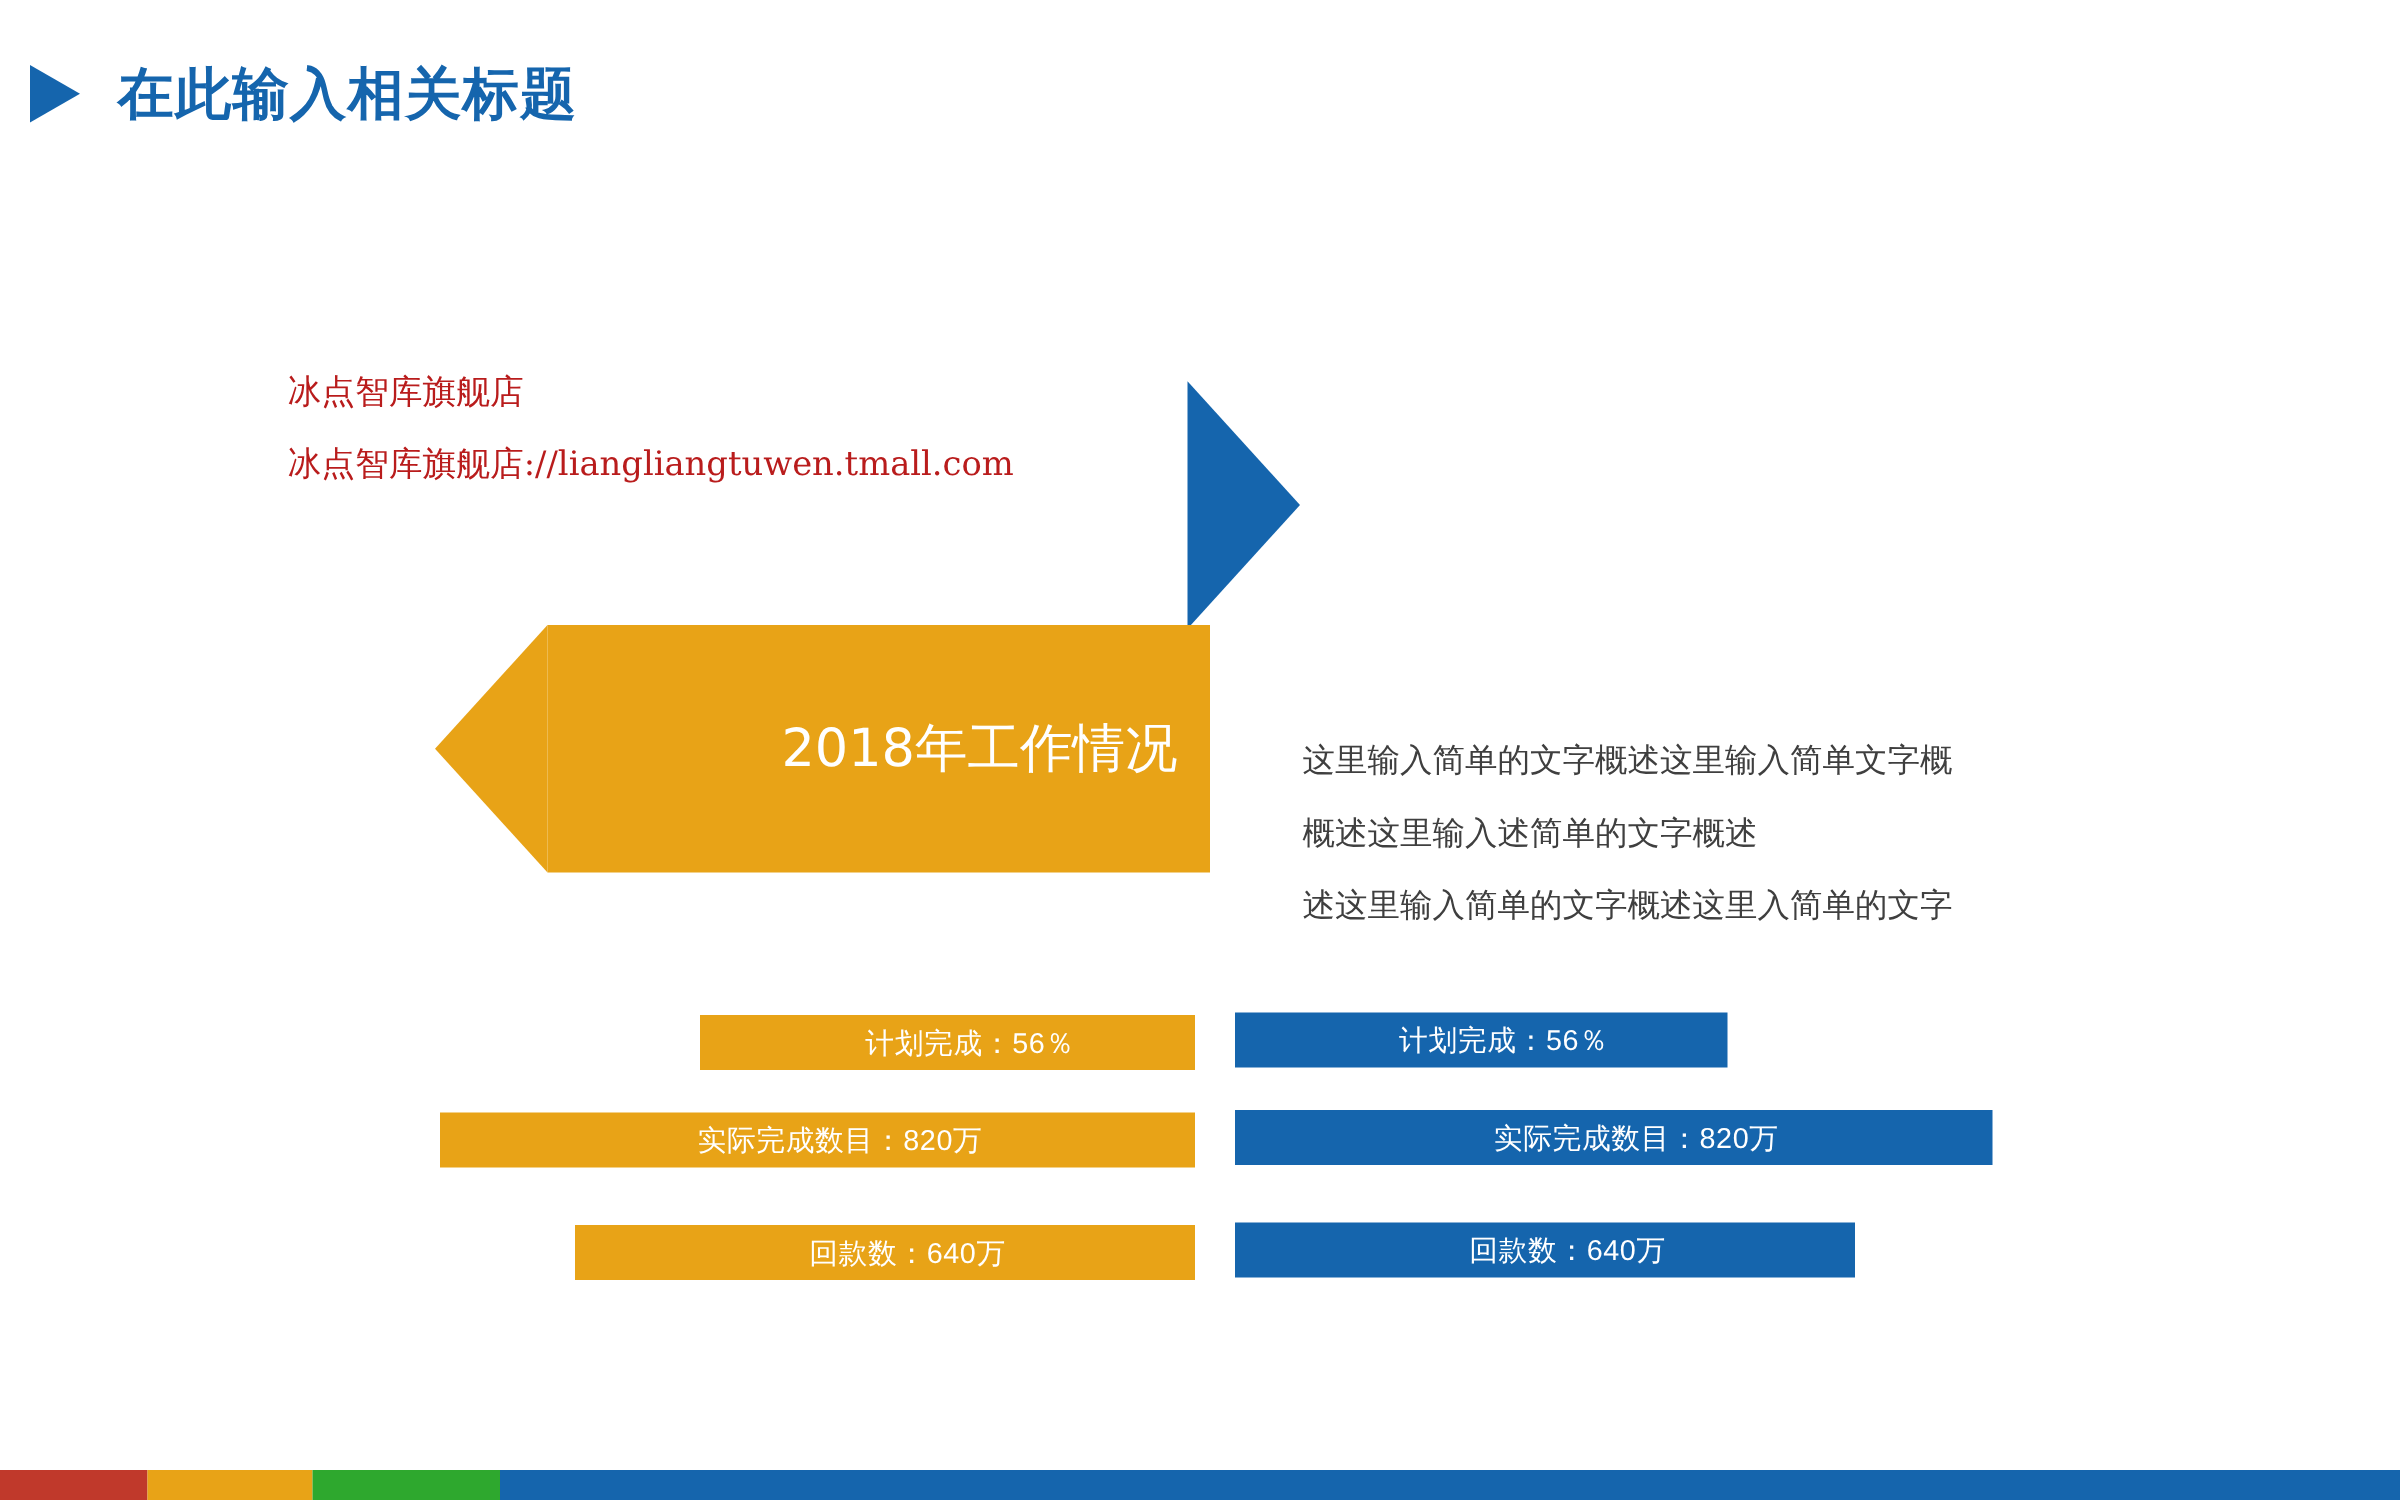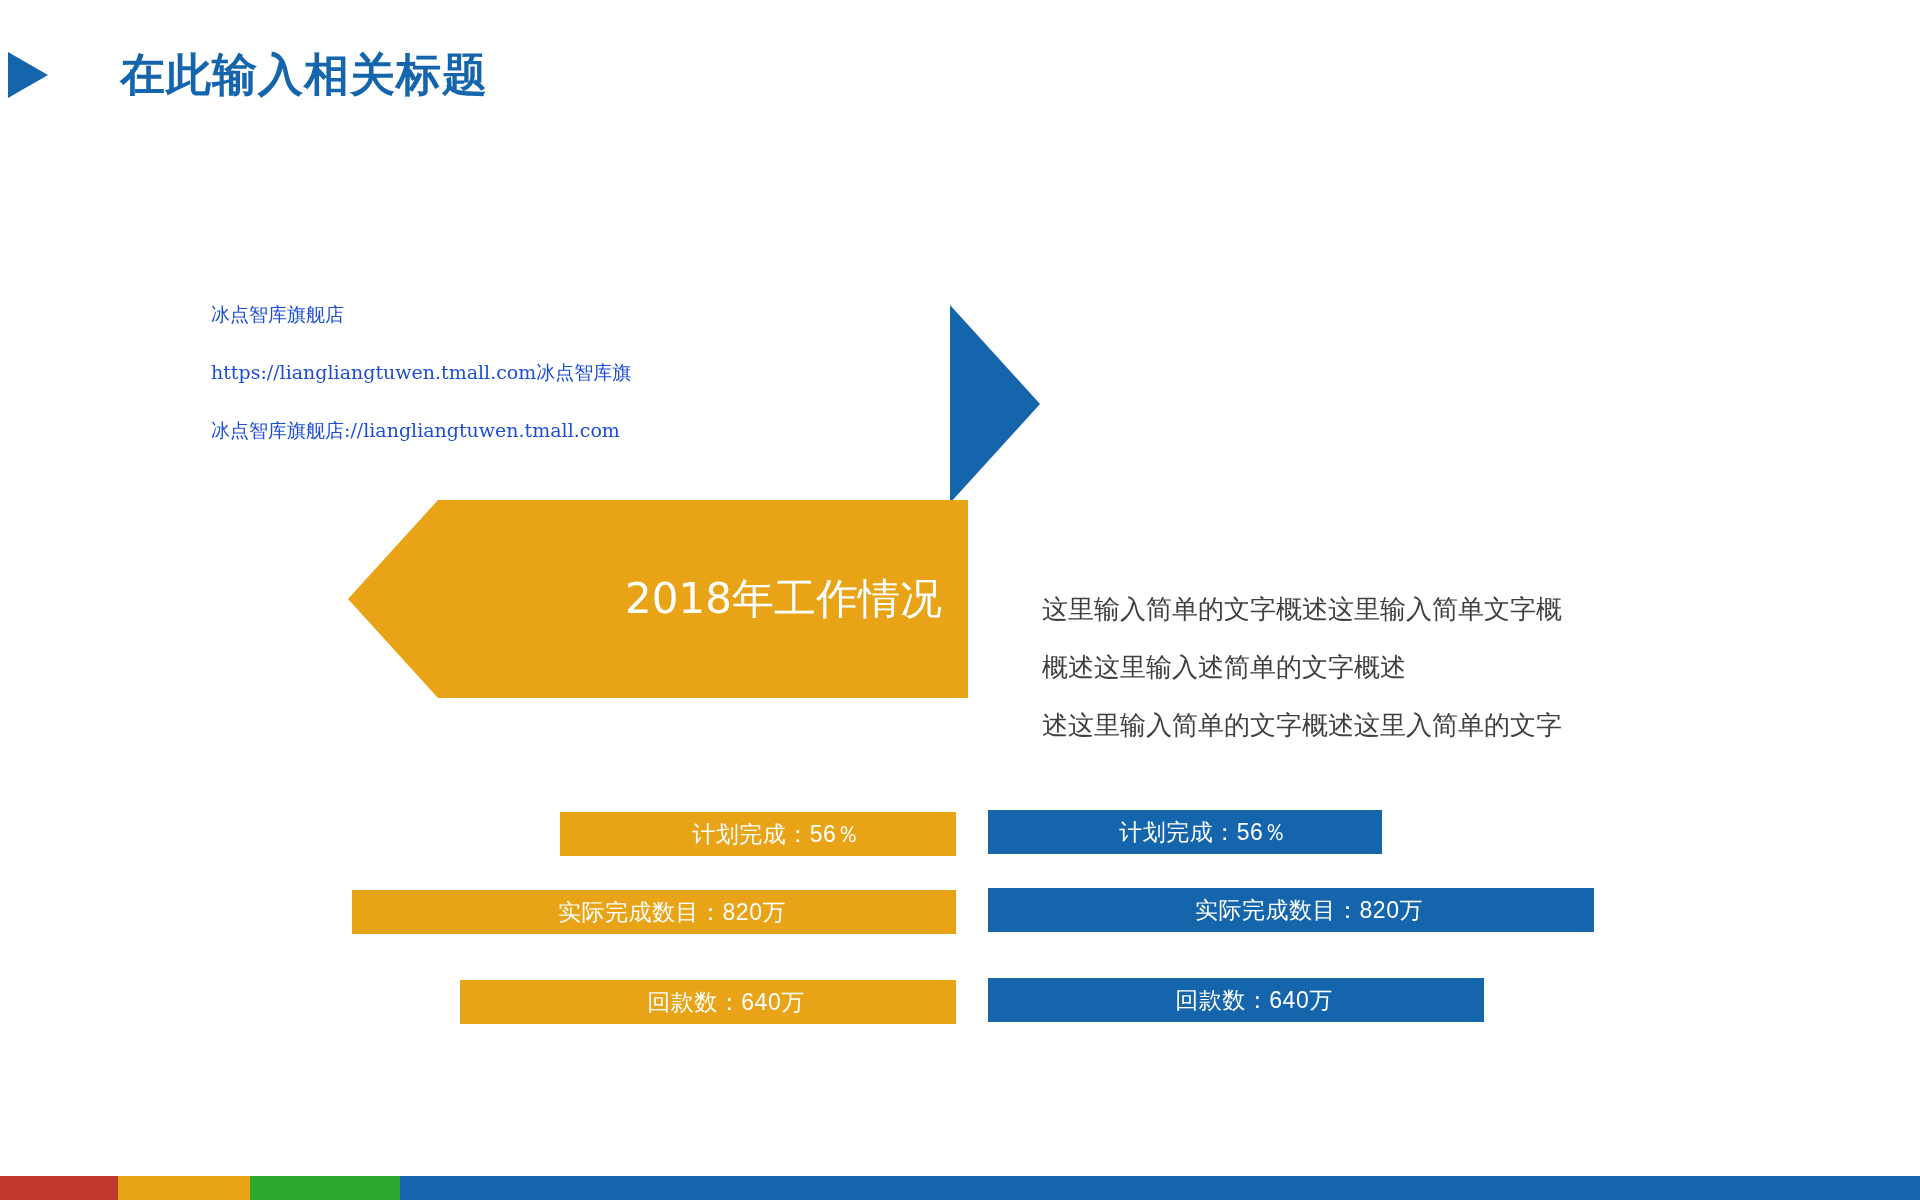--- a/index.html
+++ b/index.html
@@ -11,25 +11,24 @@
     height: 1200px;
     background: #ffffff;
     font-family: "Liberation Sans", sans-serif;
     overflow: hidden;
     position: relative;
   }
 
   
   .title-row {
     position: absolute;
-    left: 0px;
+    left: 16px;
     top: 45px;
     display: flex;
     align-items: center;
-    gap: 42px;
   }
   .title-arrow {
     width: 0;
     height: 0;
     border-top: 23px solid transparent;
     border-bottom: 23px solid transparent;
     border-left: 40px solid #1565ad;
     margin-left: 8px;
   }
   .title-text {
@@ -37,27 +36,27 @@
     font-size: 45px;
     font-weight: bold;
     color: #1565ad;
     letter-spacing: 1px;
     font-family: "DejaVu Sans", "Liberation Sans", sans-serif;
   }
 
   
   .left-note {
     position: absolute;
-    left: 211px;
+    left: 230px;
     top: 285px;
     width: 640px;
     font-family: "DejaVu Serif", "Liberation Serif", serif;
-    font-size: 19px;
+    font-size: 27px;
     line-height: 58px;
-    color: #1d4ed8;
+    color: #b91c1c;
   }
   .left-note .line {
     white-space: nowrap;
   }
 
   
   .banner {
     position: absolute;
     display: flex;
     align-items: center;
@@ -164,21 +163,20 @@
 </head>
 <body>
 
 <div class="title-row">
   <div class="title-arrow"></div>
   <div class="title-text">在此输入相关标题</div>
 </div>
 
 <div class="left-note">
   <div class="line">冰点智库旗舰店</div>
-  <div class="line">https://liangliangtuwen.tmall.com冰点智库旗</div>
   <div class="line">冰点智库旗舰店://liangliangtuwen.tmall.com</div>
 </div>
 
 <div class="banner banner-2019">
   <div class="tip"></div>
 </div>
 
 <div class="banner banner-2018">
   <div class="tip-left"></div>
   <div class="body">2018年工作情况</div>

